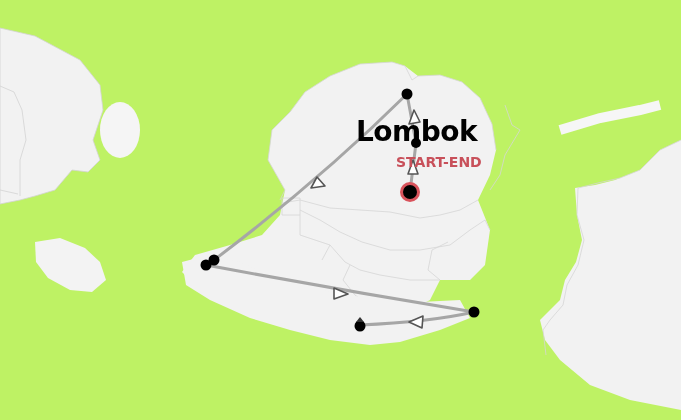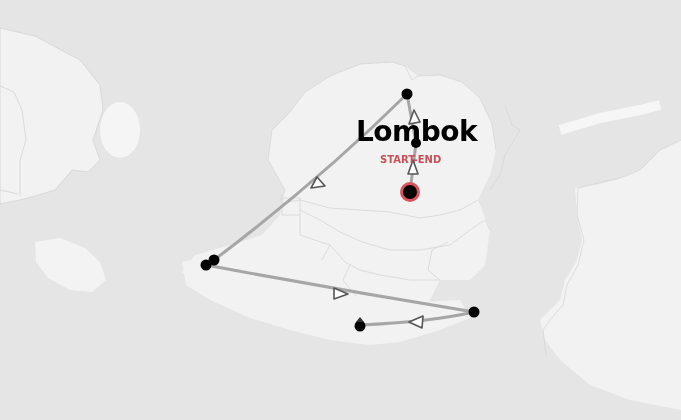--- a/index.html
+++ b/index.html
@@ -1,26 +1,26 @@
 <!DOCTYPE html>
 <html><head>
 <meta charset="utf-8">
 <style>
   html, body { margin: 0; padding: 0; }
   body { width: 681px; height: 420px; overflow: hidden; background: #ffffff; font-family: "DejaVu Sans", sans-serif; }
-  .map { position: relative; width: 681px; height: 420px; background: #e5e5e5; }
+  .map { position: relative; width: 681px; height: 420px; background: #bef264; }
   svg.layer { position: absolute; left: 0; top: 0; }
   .label-title {
     position: absolute; left: 356px; top: 118px;
     font-family: "DejaVu Sans", sans-serif; font-weight: bold; font-size: 28px;
     color: #000; letter-spacing: -0.5px; line-height: 1;
   }
   .label-sub {
-    position: absolute; left: 380px; top: 155px;
-    font-family: "DejaVu Sans", sans-serif; font-weight: bold; font-size: 10px;
+    position: absolute; left: 396px; top: 155px;
+    font-family: "DejaVu Sans", sans-serif; font-weight: bold; font-size: 14px;
     color: #c8505a; line-height: 1;
   }
 </style>
 </head>
 <body>
 
 <div class="map">
 
   <svg class="layer" width="681" height="420" viewBox="0 0 681 420">
 

